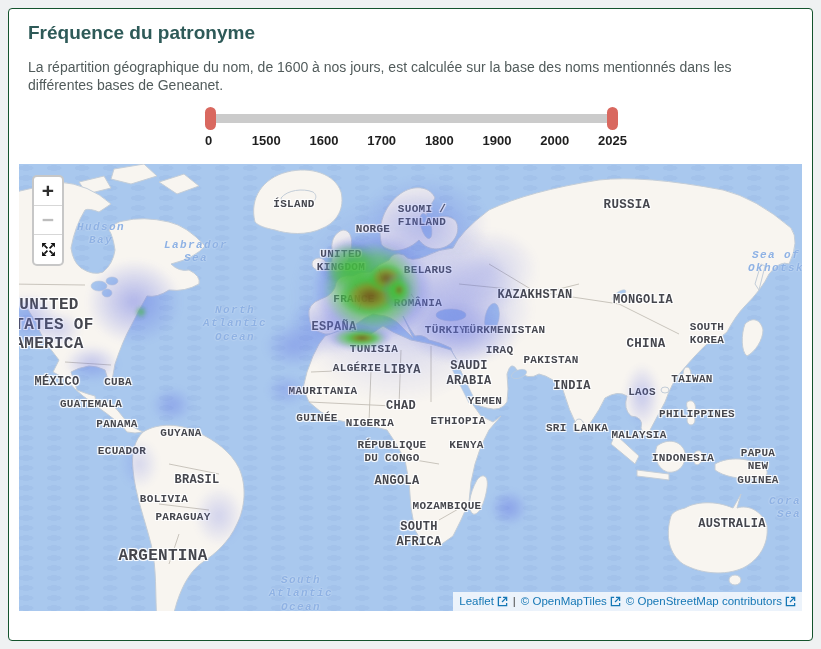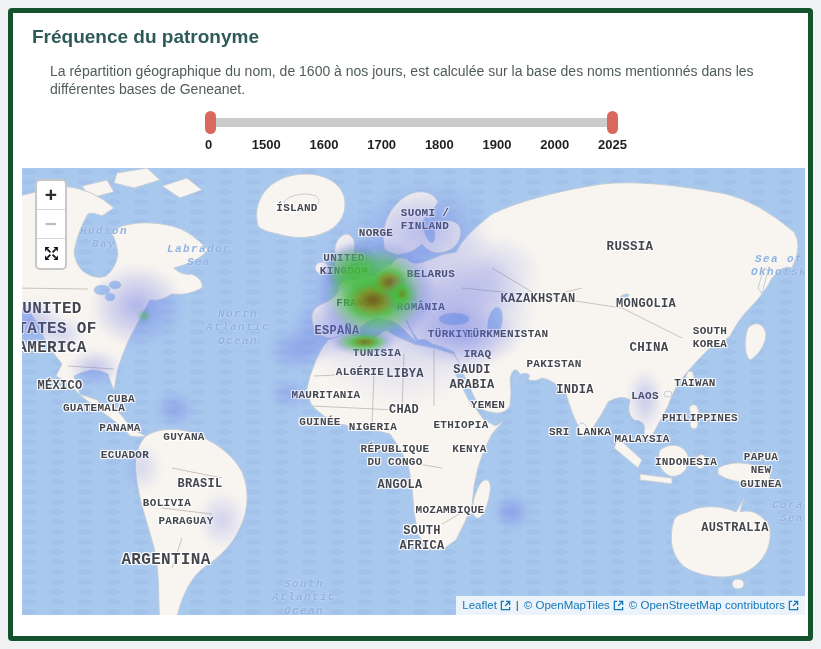--- a/index.html
+++ b/index.html
@@ -4,26 +4,26 @@
 <style>
   * { box-sizing: border-box; }
   html,body { margin:0; padding:0; }
   body {
     width: 821px; height: 649px; overflow: hidden;
     background: #eff1f2;
     font-family: "Liberation Sans", sans-serif;
   }
   .card {
     margin: 8px; height: 633px; overflow: hidden;
-    background: #ffffff; border: 5px solid #14532d; border-radius: 4px;
+    background: #ffffff; border: 1px solid #14532d; border-radius: 4px;
     padding: 9px 9px 8px;
   }
   h1.title { font-size: 19px; color: #2e5a58; margin: 4px 10px 14px; font-weight: bold; }
   p.sub  { font-size: 14px; color: #3b4444; margin: 0 10px 10px; }
-  p.desc { font-size: 14px; color: #515b5b; margin: 0 28px 8px; line-height: 18px; }
+  p.desc { font-size: 14px; color: #515b5b; margin: 0 10px 8px; line-height: 18px; }
 
   
   .slider { position: relative; width: 404px; height: 42px; margin: 14px auto 14px; }
   .slider .track { position: absolute; left: 0; right: 0; top: 6px; height: 9px; background: #cbcbcb; border-radius: 5px; }
   .slider .handle { position: absolute; top: -1px; width: 11px; height: 23px; background: #d9685f; border-radius: 6px; margin-left: -5px; cursor: pointer; }
   .slider .handle.min { left: 1px; }
   .slider .handle.max { left: 403px; }
   .slider .ticks { position: absolute; left: 0; right: 0; top: 25px; height: 16px; }
   .slider .tick { position: absolute; transform: translateX(-50%); font-size: 13px; font-weight: bold; color: #1f1f1f; white-space: nowrap; }
 
@@ -180,44 +180,44 @@
 Okhotsk</div>
         <div class="map-label sea" style="left: 770px; top: 344px;">Coral
 Sea</div>
         <div class="map-label sea" style="left: 282px; top: 430px;">South
 Atlantic
 Ocean</div>
         <div class="map-label" style="left: 275px; top: 41px;">ÍSLAND</div>
         <div class="map-label" style="left: 354px; top: 66px;">NORGE</div>
         <div class="map-label" style="left: 403px; top: 52px;">SUOMI /
 FINLAND</div>
-        <div class="map-label" style="left: 608px; top: 42px; font-size: 12.5px; margin-top: 38px;">RUSSIA</div>
+        <div class="map-label" style="left: 608px; top: 42px; font-size: 12.5px;">RUSSIA</div>
         <div class="map-label" style="left: 322px; top: 97px;">UNITED
 KINGDOM</div>
         <div class="map-label" style="left: 409px; top: 107px;">BELARUS</div>
         <div class="map-label" style="left: 516px; top: 131px; font-size: 12px;">KAZAKHSTAN</div>
         <div class="map-label" style="left: 624px; top: 136px; font-size: 12px;">MONGOLIA</div>
         <div class="map-label" style="left: 335px; top: 136px;">FRANCE</div>
         <div class="map-label" style="left: 399px; top: 140px;">ROMÂNIA</div>
         <div class="map-label" style="left: 315px; top: 163px; font-size: 12px;">ESPAÑA</div>
         <div class="map-label" style="left: 430px; top: 167px;">TÜRKIYE</div>
         <div class="map-label" style="left: 485px; top: 167px;">TÜRKMENISTAN</div>
         <div class="map-label" style="left: 355px; top: 186px;">TUNISIA</div>
-        <div class="map-label" style="left: 438px; top: 187px; padding-left: 35px;">IRAQ</div>
+        <div class="map-label" style="left: 463px; top: 187px; padding-left: 35px;">IRAQ</div>
         <div class="map-label" style="left: 688px; top: 170px;">SOUTH
 KOREA</div>
         <div class="map-label" style="left: 627px; top: 181px; font-size: 12.5px;">CHINA</div>
         <div class="map-label" style="left: 338px; top: 205px;">ALGÉRIE</div>
         <div class="map-label" style="left: 383px; top: 206px; font-size: 12px;">LIBYA</div>
         <div class="map-label" style="left: 450px; top: 210px; font-size: 12px;">SAUDI
 ARABIA</div>
         <div class="map-label" style="left: 532px; top: 197px;">PAKISTAN</div>
         <div class="map-label" style="left: 673px; top: 216px;">TAIWAN</div>
         <div class="map-label" style="left: 38px; top: 218px; font-size: 12px;">MÉXICO</div>
-        <div class="map-label" style="left: 99px; top: 232px;">CUBA</div>
+        <div class="map-label" style="left: 99px; top: 219px;">CUBA</div>
         <div class="map-label" style="left: 304px; top: 228px;">MAURITANIA</div>
         <div class="map-label" style="left: 382px; top: 242px; font-size: 12px;">CHAD</div>
         <div class="map-label" style="left: 466px; top: 238px;">YEMEN</div>
         <div class="map-label" style="left: 553px; top: 222px; font-size: 12px;">INDIA</div>
         <div class="map-label" style="left: 623px; top: 229px;">LAOS</div>
         <div class="map-label" style="left: 72px; top: 241px;">GUATEMALA</div>
         <div class="map-label" style="left: 678px; top: 251px;">PHILIPPINES</div>
         <div class="map-label" style="left: 98px; top: 261px;">PANAMA</div>
         <div class="map-label" style="left: 298px; top: 255px;">GUINÉE</div>
         <div class="map-label" style="left: 351px; top: 260px;">NIGERIA</div>

